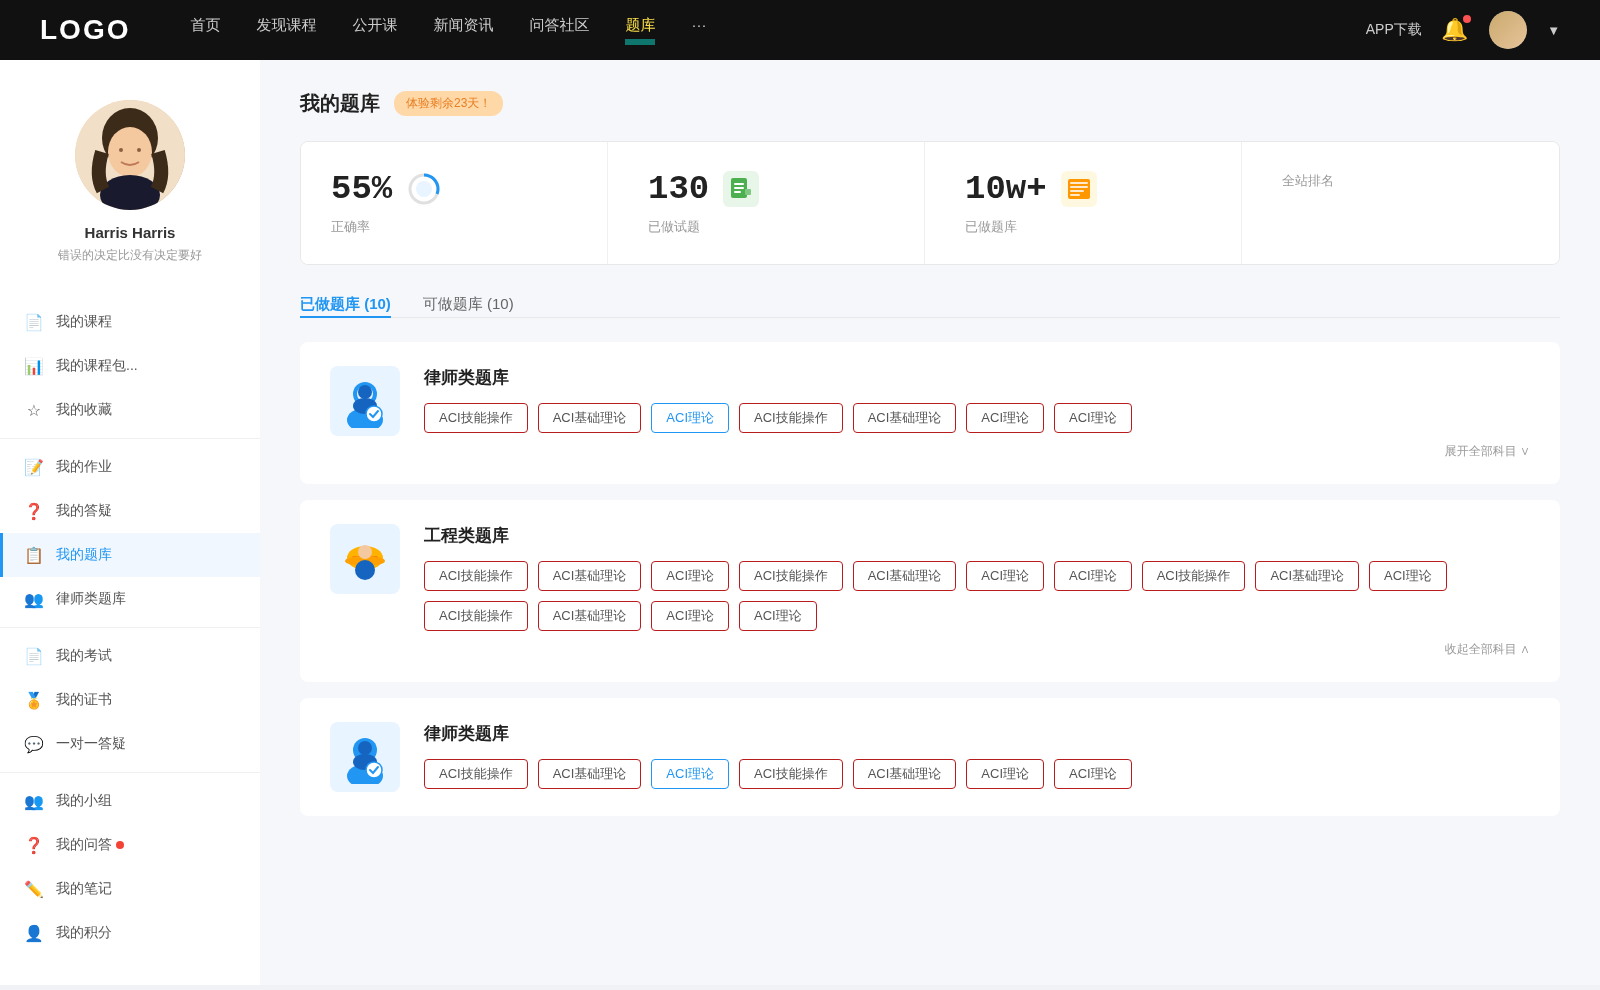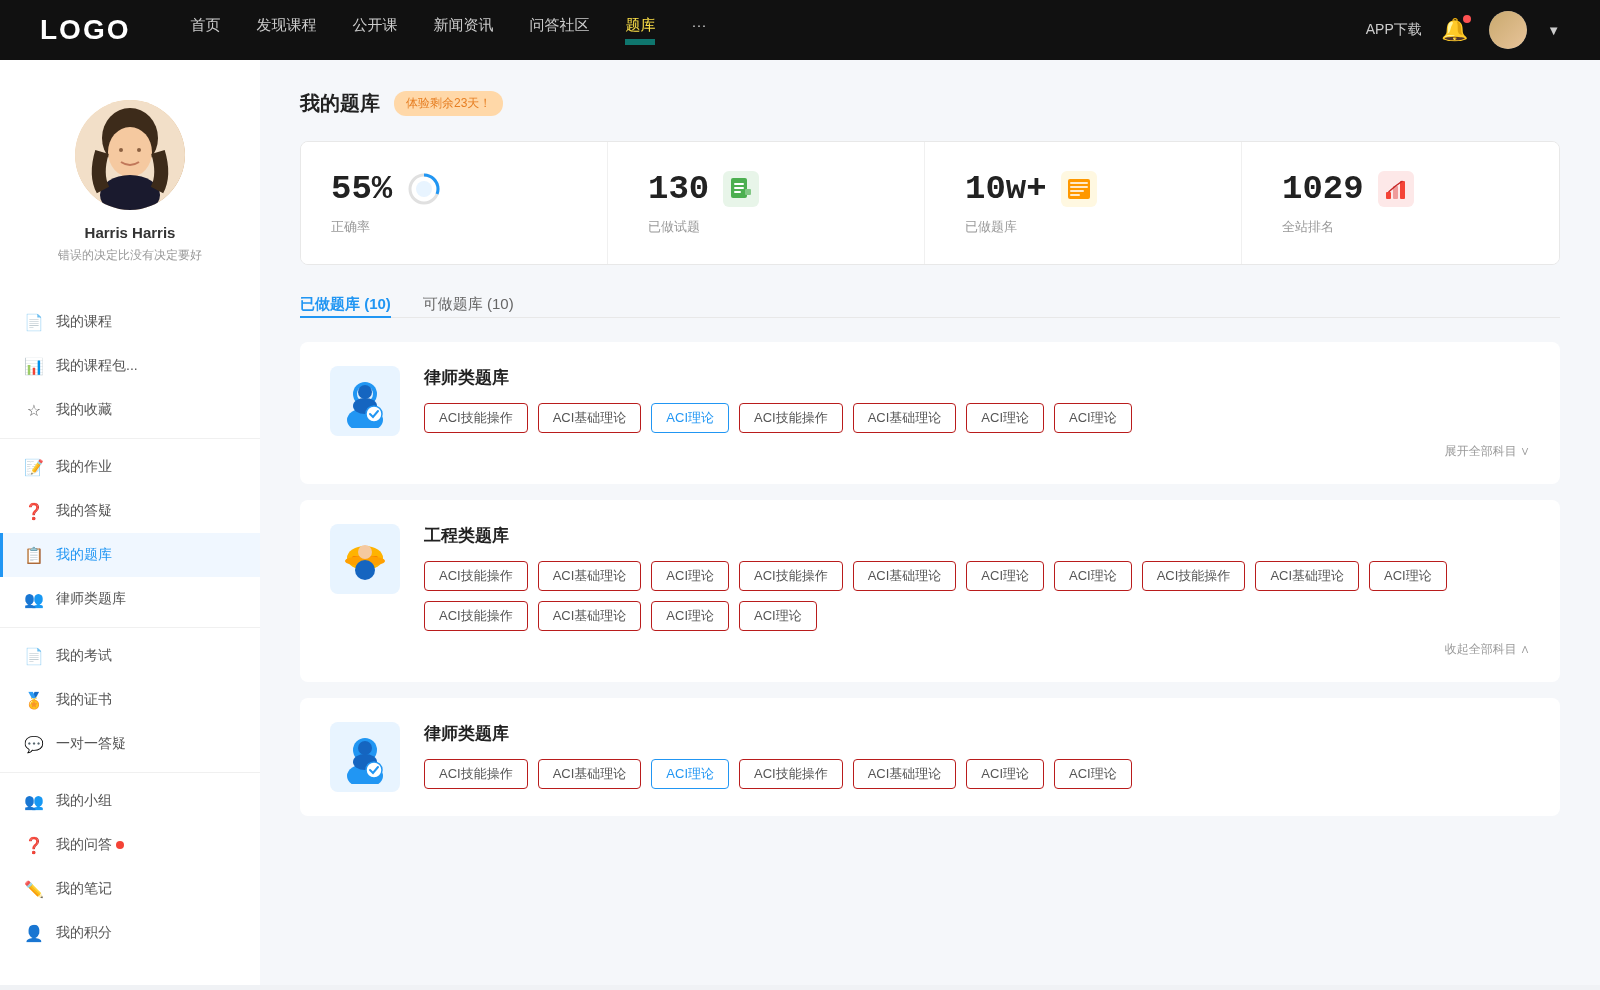--- a/index.html
+++ b/index.html
@@ -506,31 +506,20 @@
               <rect x="4" y="10" width="18" height="2" rx="1" fill="white" opacity="0.8"></rect>
               <rect x="4" y="14" width="14" height="2" rx="1" fill="white" opacity="0.8"></rect>
               <rect x="4" y="18" width="10" height="2" rx="1" fill="white" opacity="0.8"></rect>
             </svg>
           </div>
         </div>
         <span class="stat-label">已做题库</span>
       </div>
 
       <div class="stat-card">
-        <div class="stat-top">
-          <span class="stat-value">1029</span>
-          <div class="stat-icon" style="background:#fde8e8; border-radius:6px;">
-            <svg width="26" height="26" viewBox="0 0 26 26">
-              <rect x="3" y="16" width="5" height="7" rx="1" fill="#f44336"></rect>
-              <rect x="10" y="10" width="5" height="13" rx="1" fill="#ef9a9a"></rect>
-              <rect x="17" y="5" width="5" height="18" rx="1" fill="#f44336"></rect>
-              <polyline points="5.5,16 12.5,10 19.5,5" stroke="#c62828" stroke-width="1.5" fill="none"></polyline>
-            </svg>
-          </div>
-        </div>
         <span class="stat-label">全站排名</span>
       </div>
 
     </div>
 
     <div class="tabs">
       <div class="tab active">已做题库 (10)</div>
       <div class="tab">可做题库 (10)</div>
     </div>
 

